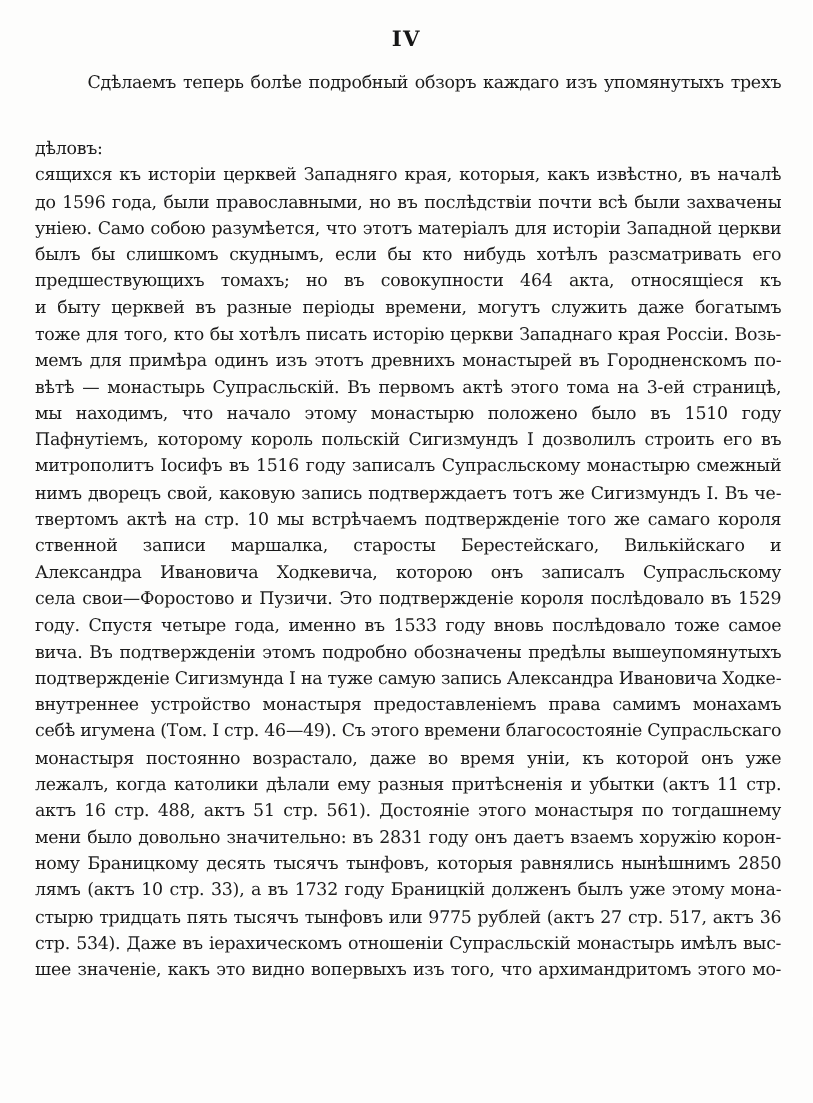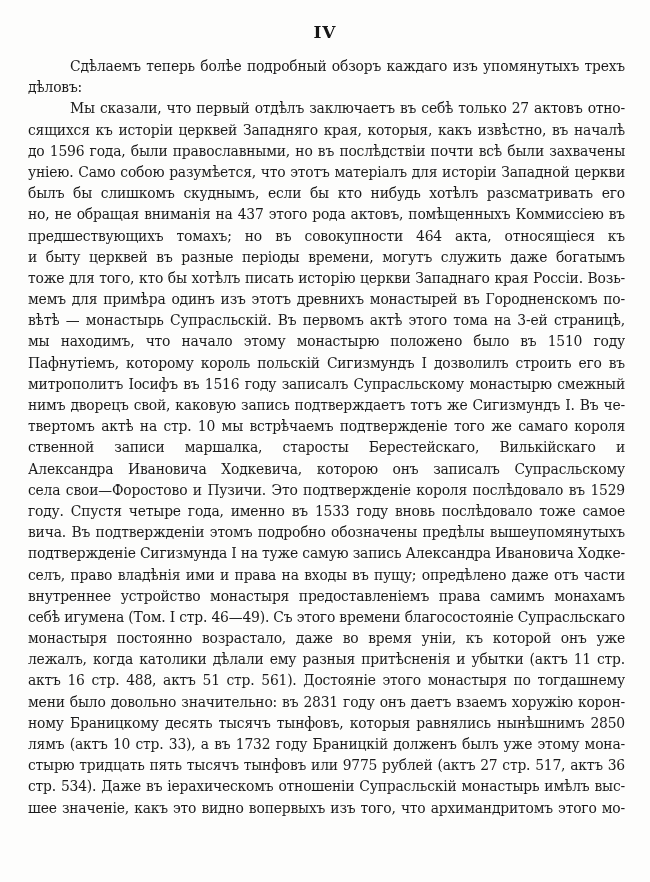--- a/index.html
+++ b/index.html
@@ -42,54 +42,52 @@
     text-align-last: justify;
     max-height: 21.2px;
     overflow: hidden;
     white-space: normal;
   }
   .line.indent {
     text-indent: 42px;
   }
   .line.open {
     text-align-last: left;
+    margin-top: 32px;
   }
 </style>
 </head>
 <body>
 
 <div class="page">
   <div class="page-number">IV</div>
 
   <div class="text-block" id="text-block">
       <div class="line indent">Сдѣлаемъ теперь болѣе подробный обзоръ каждаго изъ упомянутыхъ трехъ от-</div>
       <div class="line open">дѣловъ:</div>
-      <div class="line indent">Мы сказали, что первый отдѣлъ заключаетъ въ себѣ только 27 актовъ отно-</div>
       <div class="line">сящихся къ исторіи церквей Западняго края, которыя, какъ извѣстно, въ началѣ</div>
       <div class="line">до 1596 года, были православными, но въ послѣдствіи почти всѣ были захвачены</div>
       <div class="line">уніею. Само собою разумѣется, что этотъ матеріалъ для исторіи Западной церкви</div>
       <div class="line">былъ бы слишкомъ скуднымъ, если бы кто нибудь хотѣлъ разсматривать его отдѣль-</div>
-      <div class="line">но, не обращая вниманія на 437 этого рода актовъ, помѣщенныхъ Коммиссіею въ</div>
       <div class="line">предшествующихъ томахъ; но въ совокупности 464 акта, относящіеся къ положенію</div>
       <div class="line">и быту церквей въ разные періоды времени, могутъ служить даже богатымъ матеріа-</div>
       <div class="line">тоже для того, кто бы хотѣлъ писать исторію церкви Западнаго края Россіи. Возь-</div>
       <div class="line">мемъ для примѣра одинъ изъ этотъ древнихъ монастырей въ Городненскомъ по-</div>
       <div class="line">вѣтѣ — монастырь Супрасльскій. Въ первомъ актѣ этого тома на 3-ей страницѣ,</div>
       <div class="line">мы находимъ, что начало этому монастырю положено было въ 1510 году игуменомъ</div>
       <div class="line">Пафнутіемъ, которому король польскій Сигизмундъ I дозволилъ строить его въ пущѣ</div>
       <div class="line">митрополитъ Іосифъ въ 1516 году записалъ Супрасльскому монастырю смежный съ</div>
       <div class="line">нимъ дворецъ свой, каковую запись подтверждаетъ тотъ же Сигизмундъ I. Въ че-</div>
       <div class="line">твертомъ актѣ на стр. 10 мы встрѣчаемъ подтвержденіе того же самаго короля дар-</div>
       <div class="line">ственной записи маршалка, старосты Берестейскаго, Вилькійскаго и Остринскаго</div>
       <div class="line">Александра Ивановича Ходкевича, которою онъ записалъ Супрасльскому монастырю</div>
       <div class="line">села свои—Форостово и Пузичи. Это подтвержденіе короля послѣдовало въ 1529</div>
       <div class="line">году. Спустя четыре года, именно въ 1533 году вновь послѣдовало тоже самое</div>
       <div class="line">вича. Въ подтвержденіи этомъ подробно обозначены предѣлы вышеупомянутыхъ</div>
       <div class="line">подтвержденіе Сигизмунда I на туже самую запись Александра Ивановича Ходке-</div>
-      <div class="line">селъ, право владѣнія ими и права на входы въ пущу; опредѣлено даже отъ части</div>
       <div class="line">внутреннее устройство монастыря предоставленіемъ права самимъ монахамъ избирать</div>
       <div class="line">себѣ игумена (Том. I стр. 46—49). Съ этого времени благосостояніе Супрасльскаго</div>
       <div class="line">монастыря постоянно возрастало, даже во время уніи, къ которой онъ уже принад-</div>
       <div class="line">лежалъ, когда католики дѣлали ему разныя притѣсненія и убытки (актъ 11 стр. 483,</div>
       <div class="line">актъ 16 стр. 488, актъ 51 стр. 561). Достояніе этого монастыря по тогдашнему вре-</div>
       <div class="line">мени было довольно значительно: въ 2831 году онъ даетъ взаемъ хоружію корон-</div>
       <div class="line">ному Браницкому десять тысячъ тынфовъ, которыя равнялись нынѣшнимъ 2850 руб-</div>
       <div class="line">лямъ (актъ 10 стр. 33), а въ 1732 году Браницкій долженъ былъ уже этому мона-</div>
       <div class="line">стырю тридцать пять тысячъ тынфовъ или 9775 рублей (актъ 27 стр. 517, актъ 36</div>
       <div class="line">стр. 534). Даже въ іерахическомъ отношеніи Супрасльскій монастырь имѣлъ выс-</div>

